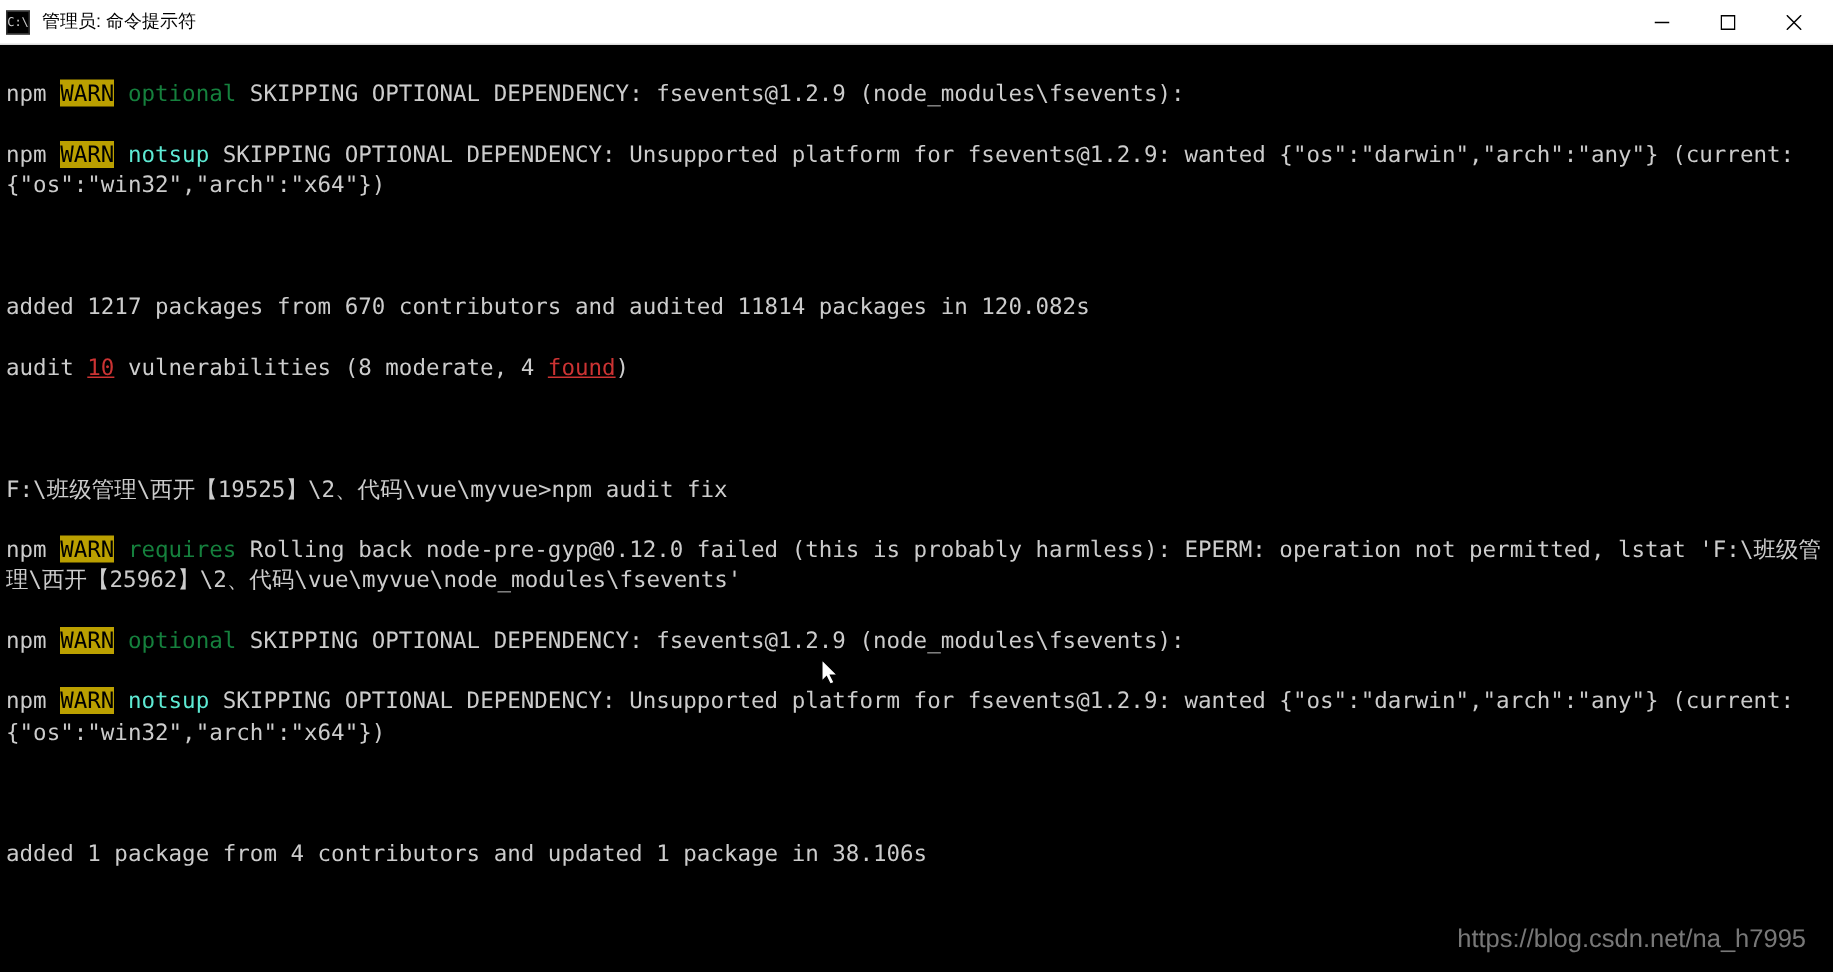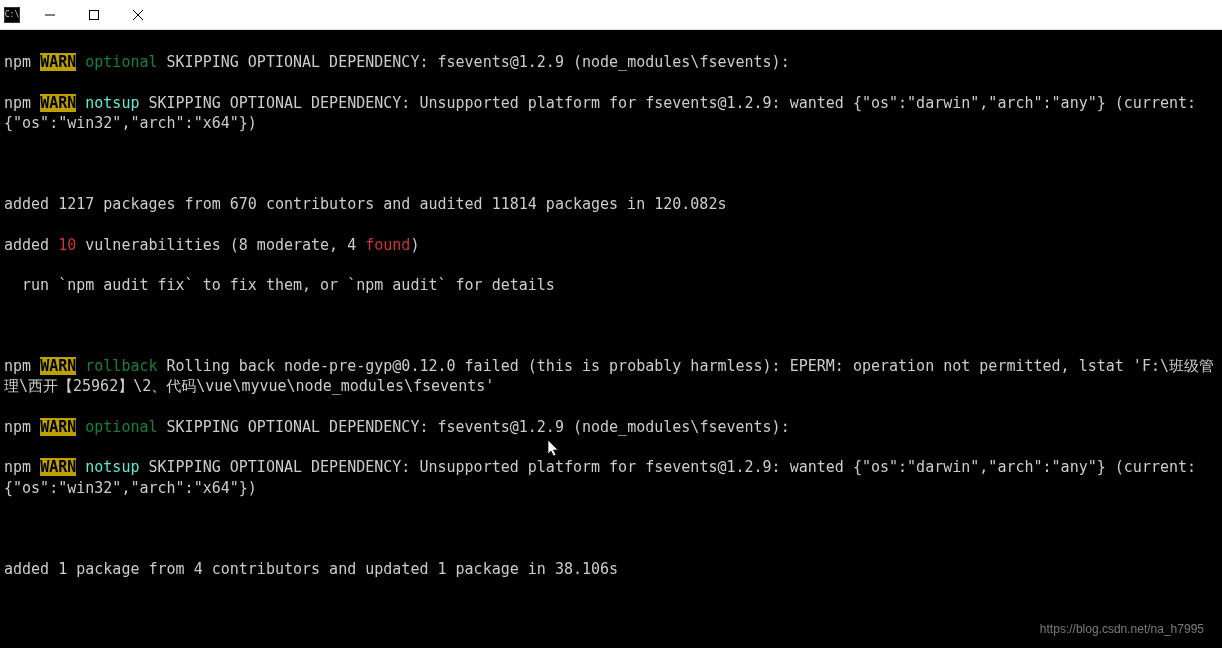--- a/index.html
+++ b/index.html
@@ -70,56 +70,58 @@
       font-family: 'NSimSun', 'Consolas', monospace;
       font-size: 15px;
       height: calc(100% - 30px);
     }
     .line {
       display: block;
     }
     .warn-bg {
       background: #bba000;
       color: #000;
-      font-weight: bold;
+      font-weight: normal;
       margin-top: 17px;
     }
     .dim-opt {
       color: #15803d;
     }
     .dim-notsup {
       color: #5eead4;
     }
     .red {
       color: #cc3333;
+      text-decoration: underline;
     }
     .watermark {
       position: absolute;
       bottom: 12px;
       right: 18px;
       color: rgba(200,200,200,0.6);
       font-family: Arial, sans-serif;
-      font-size: 12px;
+      font-size: 17px;
     }
     .cursor-arrow {
       position: absolute;
       left: 548px;
       top: 440px;
       width: 12px;
       height: 18px;
       pointer-events: none;
     }
   </style>
 </head>
 <body>
 
 <div class="titlebar">
   <div class="titlebar-icon">
     <span>C:\</span>
   </div>
+  <div class="titlebar-title">管理员: 命令提示符</div>
   <div class="titlebar-controls">
     <div class="titlebar-btn">
       <svg viewBox="0 0 10 10">
           <line x1="0" y1="5" x2="10" y2="5" stroke="#000" stroke-width="1"></line>
         </svg>
     </div>
     <div class="titlebar-btn">
       <svg viewBox="0 0 10 10">
           <rect x="0.5" y="0.5" width="9" height="9" fill="none" stroke="#000" stroke-width="1"></rect>
         </svg>
@@ -131,24 +133,24 @@
         </svg>
     </div>
   </div>
 </div>
 
 <div class="terminal">
 <span class="line"><span>npm </span><span class="warn-bg">WARN</span><span class="dim-opt"> optional</span><span> SKIPPING OPTIONAL DEPENDENCY: fsevents@1.2.9 (node_modules\fsevents):</span></span>
 <span class="line"><span>npm </span><span class="warn-bg">WARN</span><span class="dim-notsup"> notsup</span><span> SKIPPING OPTIONAL DEPENDENCY: Unsupported platform for fsevents@1.2.9: wanted {"os":"darwin","arch":"any"} (current: {"os":"win32","arch":"x64"})</span></span>
 <span class="line">&nbsp;</span>
 <span class="line">added 1217 packages from 670 contributors and audited 11814 packages in 120.082s</span>
-<span class="line"><span>added </span><span class="red">10</span><span> vulnerabilities (8 moderate, 4 </span><span class="red">found</span><span>)</span></span>
-<span class="line">  run `npm audit fix` to fix them, or `npm audit` for details</span>
+<span class="line"><span>audit </span><span class="red">10</span><span> vulnerabilities (8 moderate, 4 </span><span class="red">found</span><span>)</span></span>
 <span class="line">&nbsp;</span>
-<span class="line"><span>npm </span><span class="warn-bg">WARN</span><span class="dim-opt"> rollback</span><span> Rolling back node-pre-gyp@0.12.0 failed (this is probably harmless): EPERM: operation not permitted, lstat 'F:\班级管理\西开【25962】\2、代码\vue\myvue\node_modules\fsevents'</span></span>
+<span class="line">F:\班级管理\西开【19525】\2、代码\vue\myvue&gt;npm audit fix</span>
+<span class="line"><span>npm </span><span class="warn-bg">WARN</span><span class="dim-opt"> requires</span><span> Rolling back node-pre-gyp@0.12.0 failed (this is probably harmless): EPERM: operation not permitted, lstat 'F:\班级管理\西开【25962】\2、代码\vue\myvue\node_modules\fsevents'</span></span>
 <span class="line"><span>npm </span><span class="warn-bg">WARN</span><span class="dim-opt"> optional</span><span> SKIPPING OPTIONAL DEPENDENCY: fsevents@1.2.9 (node_modules\fsevents):</span></span>
 <span class="line"><span>npm </span><span class="warn-bg">WARN</span><span class="dim-notsup"> notsup</span><span> SKIPPING OPTIONAL DEPENDENCY: Unsupported platform for fsevents@1.2.9: wanted {"os":"darwin","arch":"any"} (current: {"os":"win32","arch":"x64"})</span></span>
 <span class="line">&nbsp;</span>
 <span class="line">added 1 package from 4 contributors and updated 1 package in 38.106s</span>
 
 
 
 
 
 

